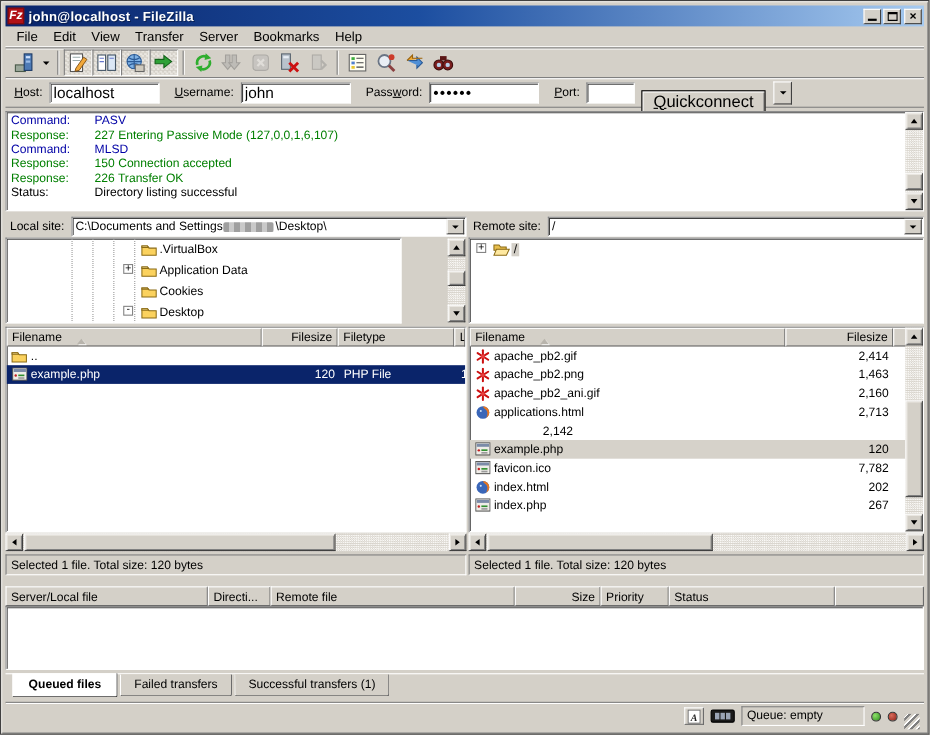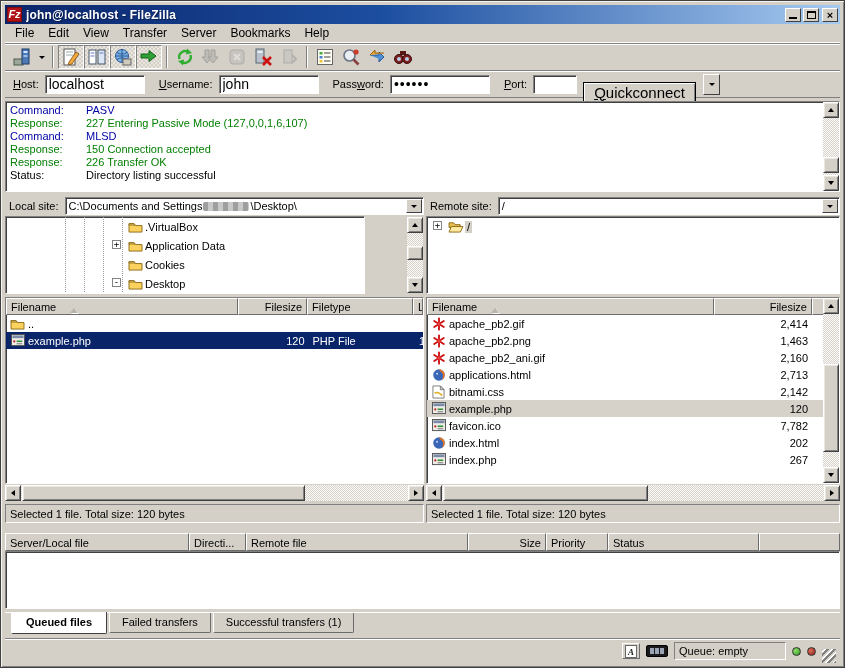--- a/index.html
+++ b/index.html
@@ -569,30 +569,20 @@
                 <circle cx="8" cy="8" r="6.6" fill="#3a66b8"></circle>
                 <path d="M8 1.4a6.6 6.6 0 0 1 6.6 6.6 6.6 6.6 0 0 1-3.2 5.6C13 10.8 13.4 7 10.8 4.9 9.4 3.7 8.5 3 8 1.4z" fill="#e8761f"></path>
                 <circle cx="5.8" cy="6.5" r="1.1" fill="#cfe0f5"></circle>
               </svg>
             </span>
             <span>applications.html</span>
           </div>
           <div class="fcell c1 num">2,713</div>
         </div>
         <div class="frow">
-          <div class="fcell c0">
-            <span class="ficon">
-              <svg width="13" height="14" viewBox="0 0 14 15">
-                <path d="M1 1h8l4 4v9H1z" fill="#fff" stroke="#7a7a7a"></path>
-                <path d="M9 1l4 4H9z" fill="#d8d4cc" stroke="#7a7a7a"></path>
-                <path d="M3 9c2-2.2 5.5-.4 8 2.4" stroke="#e2b122" stroke-width="1.8" fill="none"></path>
-              </svg>
-            </span>
-            <span>bitnami.css</span>
-          </div>
           <div class="fcell c1 num">2,142</div>
         </div>
         <div class="frow sel-grey">
           <div class="fcell c0">
             <span class="ficon">
               <svg width="14" height="13" viewBox="0 0 15 14">
                 <rect x="0.5" y="0.5" width="14" height="12" fill="#efede8" stroke="#50504f"></rect>
                 <rect x="1.5" y="1.5" width="12" height="3" fill="#7b8ba8"></rect>
                 <circle cx="3.5" cy="8" r="1.2" fill="#c42222"></circle>
                 <rect x="6" y="7" width="6" height="1.6" fill="#2f8f2f"></rect>

